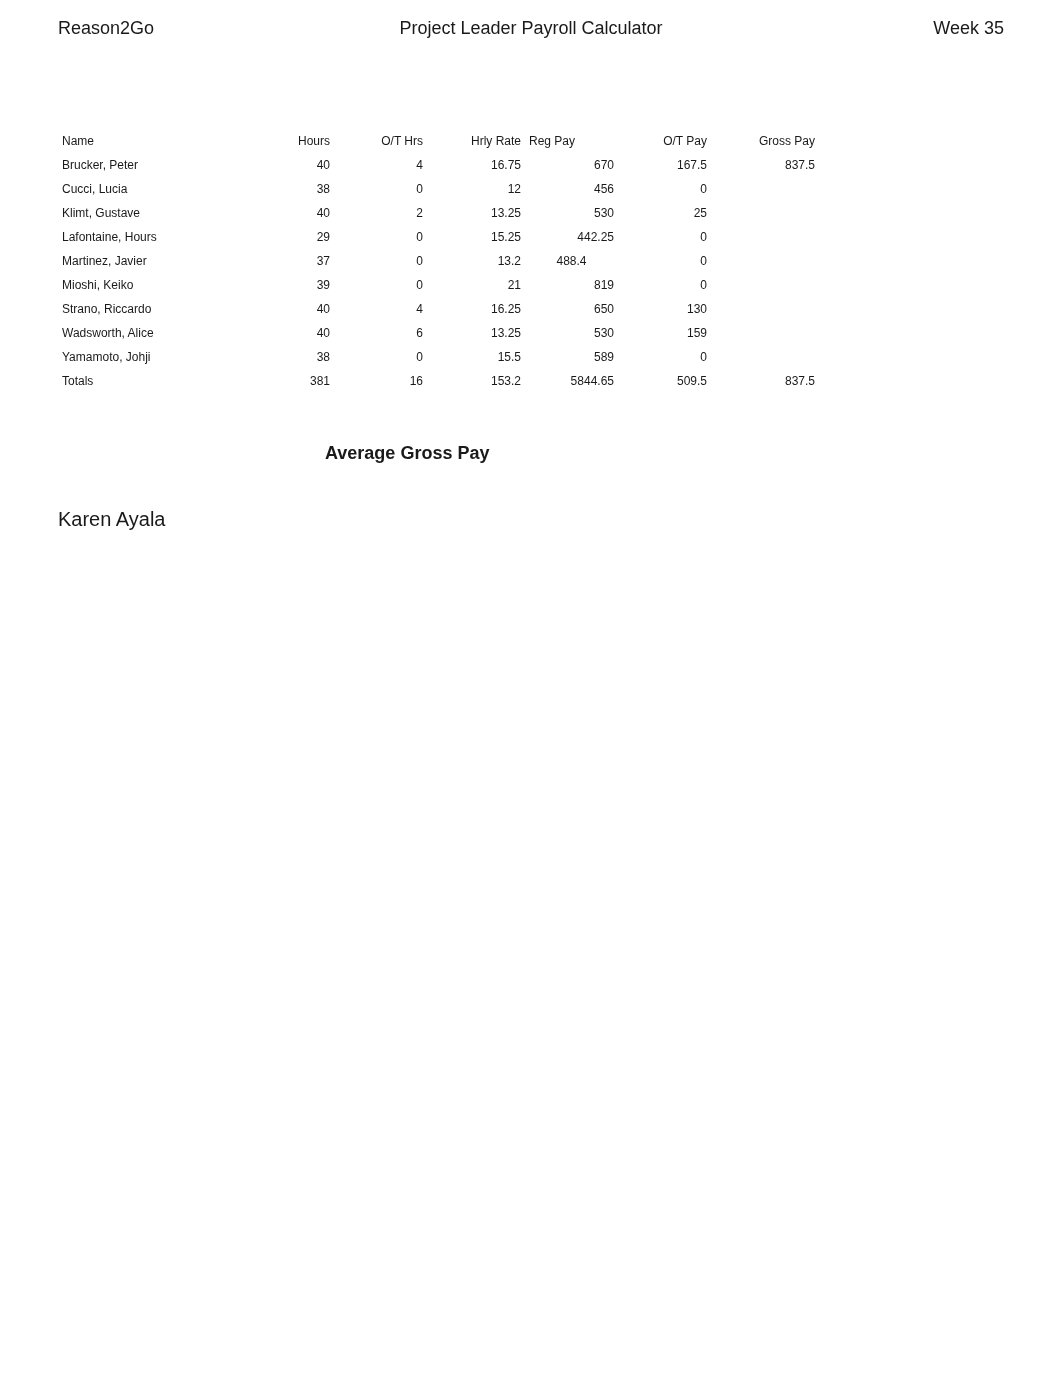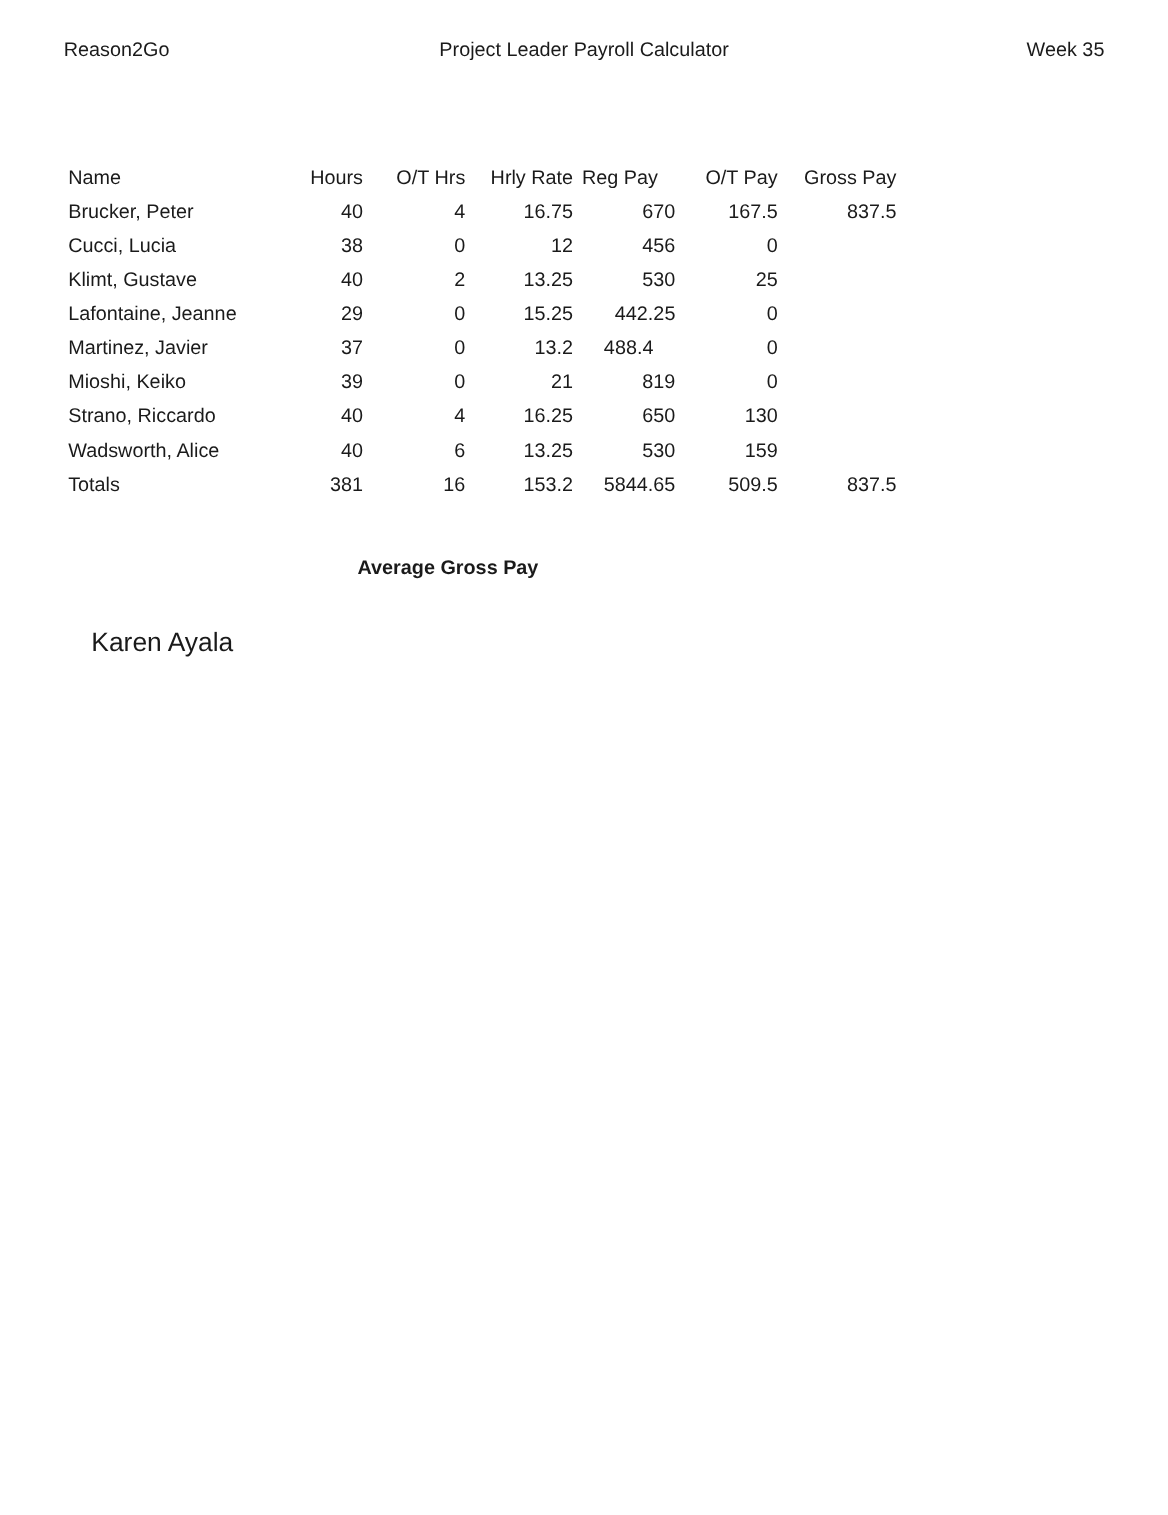--- a/index.html
+++ b/index.html
@@ -4,37 +4,37 @@
 <style>
   html, body {
     margin: 0;
     padding: 0;
     background: #ffffff;
     font-family: "Segoe UI", Arial, sans-serif;
     color: #1a1a1a;
     width: 1062px;
   }
   .page {
-    padding: 35px 58px 0 58px;
+    padding: 18px 58px 0 58px;
     box-sizing: border-box;
   }
   .header {
     display: flex;
     justify-content: space-between;
     align-items: baseline;
     font-size: 18px;
     margin-bottom: 90px;
   }
   .header .left  { text-align: left;  flex: 1; }
   .header .center{ text-align: center;flex: 2; }
   .header .right { text-align: right; flex: 1; }
 
   table {
     border-collapse: collapse;
-    font-size: 18px;
+    font-size: 12px;
   }
   th, td {
     padding: 5px 4px;
     font-weight: 400;
     vertical-align: bottom;
   }
   thead th {
     text-align: left;
   }
   .col-name   { width: 175px; text-align: left; }
@@ -55,22 +55,21 @@
   thead .col-regpay { text-align: left; padding-left: 4px; }
 
   .avg-row {
     margin-top: 50px;
     font-size: 18px;
     padding-left: 267px;
     font-weight: bold;
   }
   .author-row {
     margin-top: 44px;
-    font-size: 24px;
-    margin-left: 25px;
+    font-size: 20px;
   }
 </style>
 </head>
 <body>
 
 <div class="page">
 
   <div class="header">
     <div class="left">Reason2Go</div>
     <div class="center">Project Leader Payroll Calculator</div>
@@ -111,21 +110,21 @@
         <tr>
           <td class="col-name">Klimt, Gustave</td>
           <td class="col-hours">40</td>
           <td class="col-othrs">2</td>
           <td class="col-hrly">13.25</td>
           <td class="col-regpay" style="text-align:right">530</td>
           <td class="col-otpay">25</td>
           <td class="col-gross"></td>
         </tr>
         <tr>
-          <td class="col-name">Lafontaine, Jeanne</td>
+          <td class="col-name">Lafontaine, Hours</td>
           <td class="col-hours">29</td>
           <td class="col-othrs">0</td>
           <td class="col-hrly">15.25</td>
           <td class="col-regpay" style="text-align:right">442.25</td>
           <td class="col-otpay">0</td>
           <td class="col-gross"></td>
         </tr>
         <tr>
           <td class="col-name">Martinez, Javier</td>
           <td class="col-hours">37</td>
@@ -155,20 +154,29 @@
         </tr>
         <tr>
           <td class="col-name">Wadsworth, Alice</td>
           <td class="col-hours">40</td>
           <td class="col-othrs">6</td>
           <td class="col-hrly">13.25</td>
           <td class="col-regpay" style="text-align:right">530</td>
           <td class="col-otpay">159</td>
           <td class="col-gross"></td>
         </tr>
+        <tr>
+          <td class="col-name">Yamamoto, Johji</td>
+          <td class="col-hours">38</td>
+          <td class="col-othrs">0</td>
+          <td class="col-hrly">15.5</td>
+          <td class="col-regpay" style="text-align:right">589</td>
+          <td class="col-otpay">0</td>
+          <td class="col-gross"></td>
+        </tr>
       </tbody>
     <tbody>
       <tr>
         <td class="col-name">Totals</td>
         <td class="col-hours">381</td>
         <td class="col-othrs">16</td>
         <td class="col-hrly">153.2</td>
         <td class="col-regpay" style="text-align:right">5844.65</td>
         <td class="col-otpay">509.5</td>
         <td class="col-gross">837.5</td>

